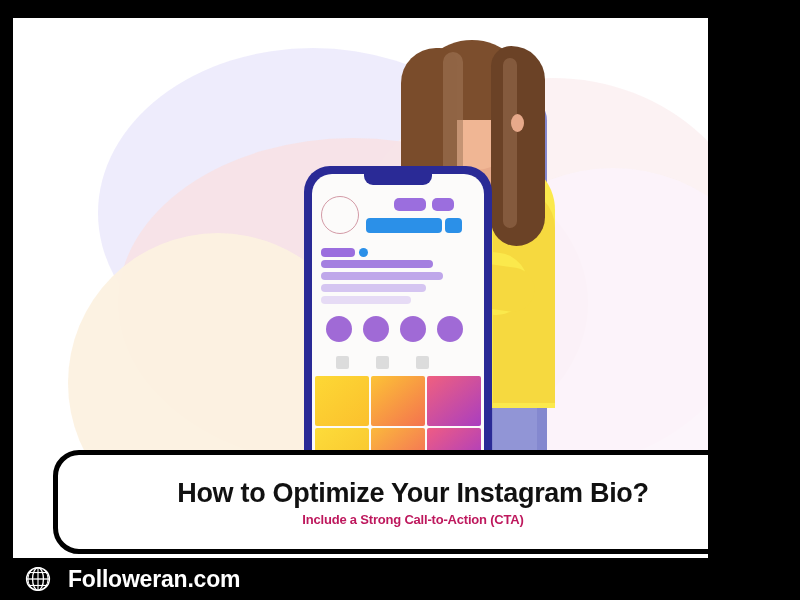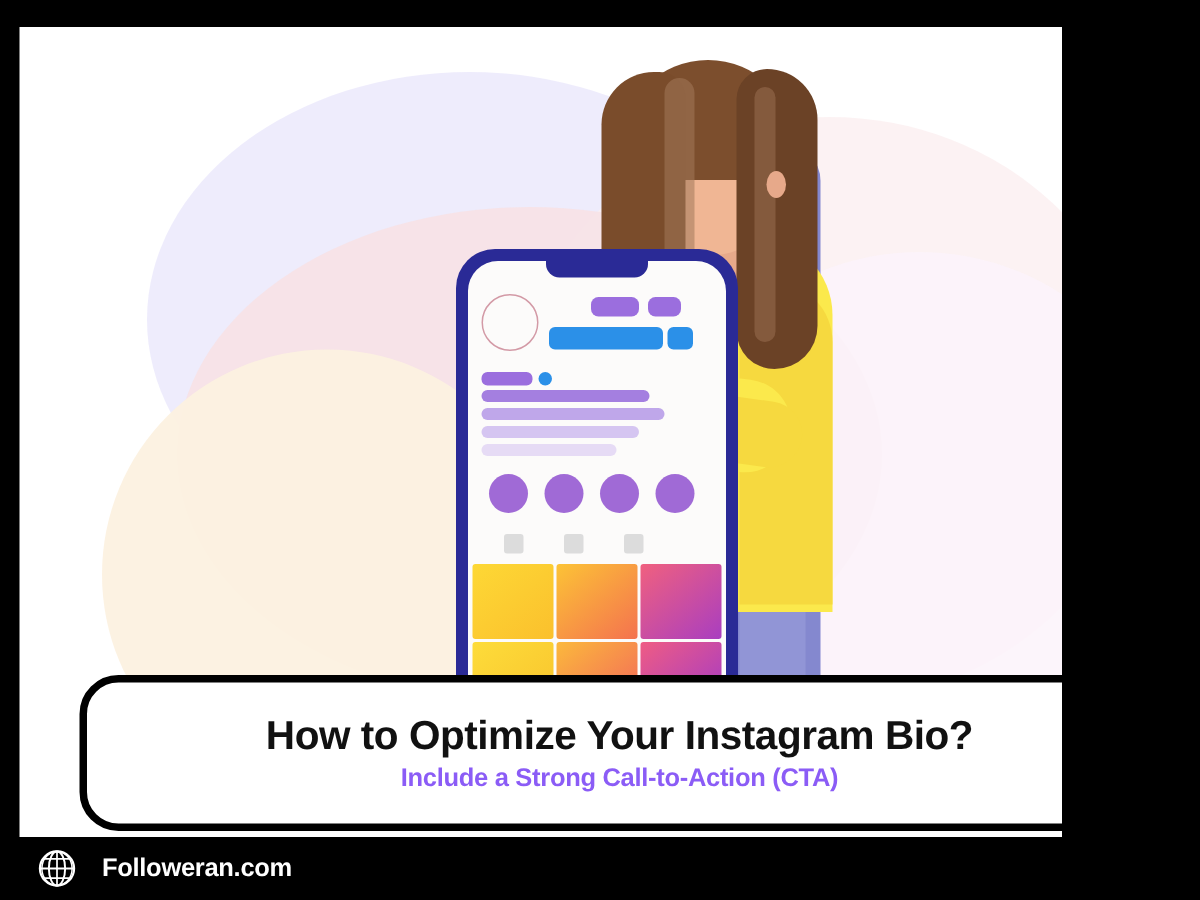--- a/index.html
+++ b/index.html
@@ -415,23 +415,23 @@
   }
   #caption-title {
     font-size: 27px;
     font-weight: bold;
     color: #111111;
     letter-spacing: -0.3px;
     margin: 0 0 3px 0;
     text-align: center;
   }
   #caption-subtitle {
-    font-size: 17px;
+    font-size: 13px;
     font-weight: bold;
-    color: #8b5cf6;
+    color: #be185d;
     letter-spacing: -0.2px;
     margin: 0;
     text-align: left;
   }
 
   
   #footer {
     position: absolute;
     left: 0;
     bottom: 0;
@@ -444,21 +444,21 @@
     box-sizing: border-box;
   }
   #globe-icon {
     width: 28px;
     height: 28px;
     flex: 0 0 28px;
   }
   #site-name {
     margin-left: 16px;
     color: #ffffff;
-    font-size: 17px;
+    font-size: 23px;
     font-weight: bold;
     letter-spacing: -0.2px;
   }
 </style>
 </head>
 <body>
 
 <div id="poster">
 
   <div id="canvas">

